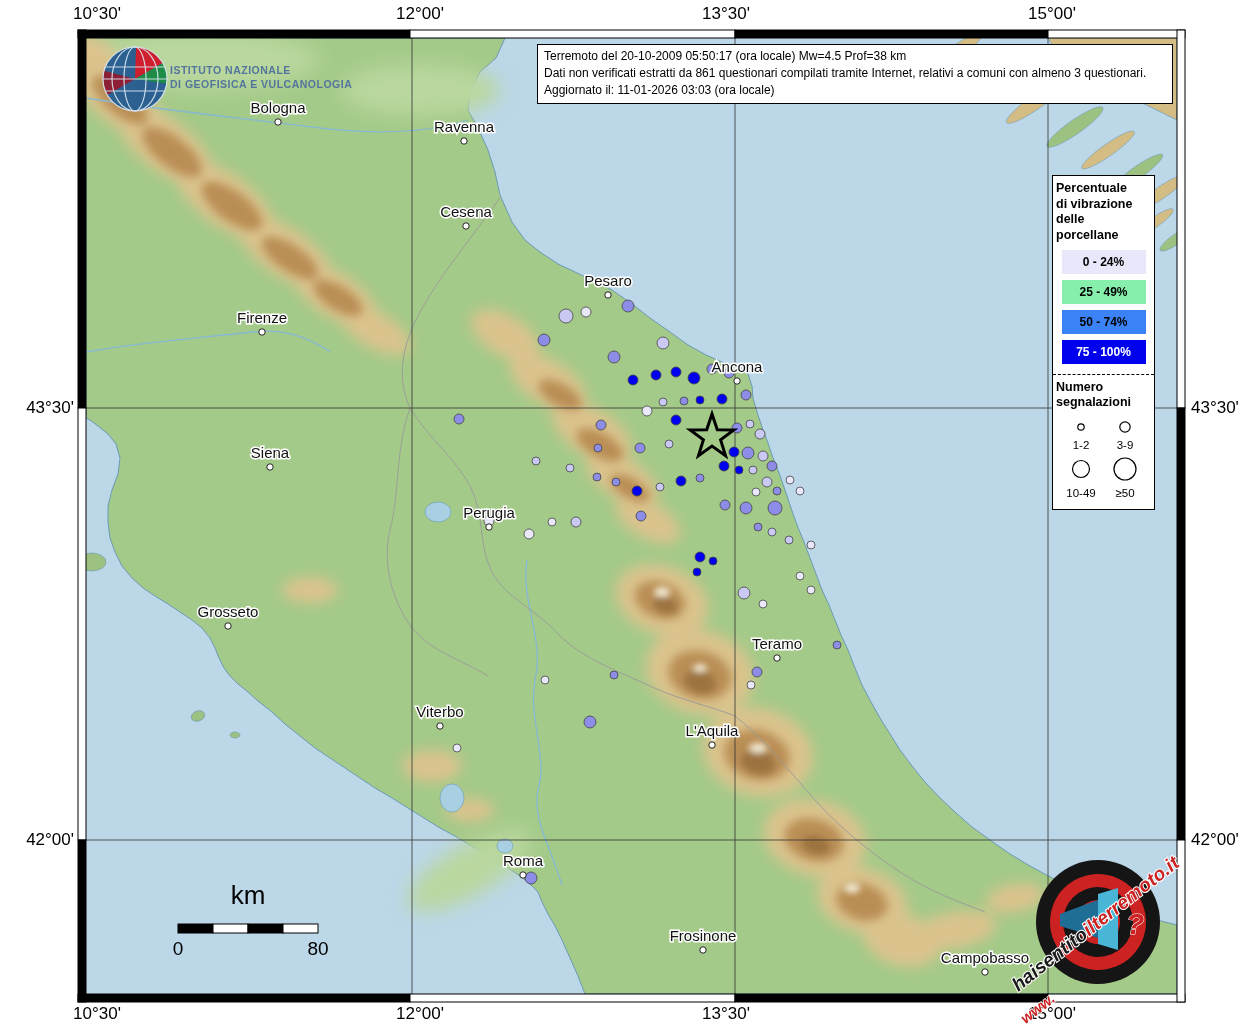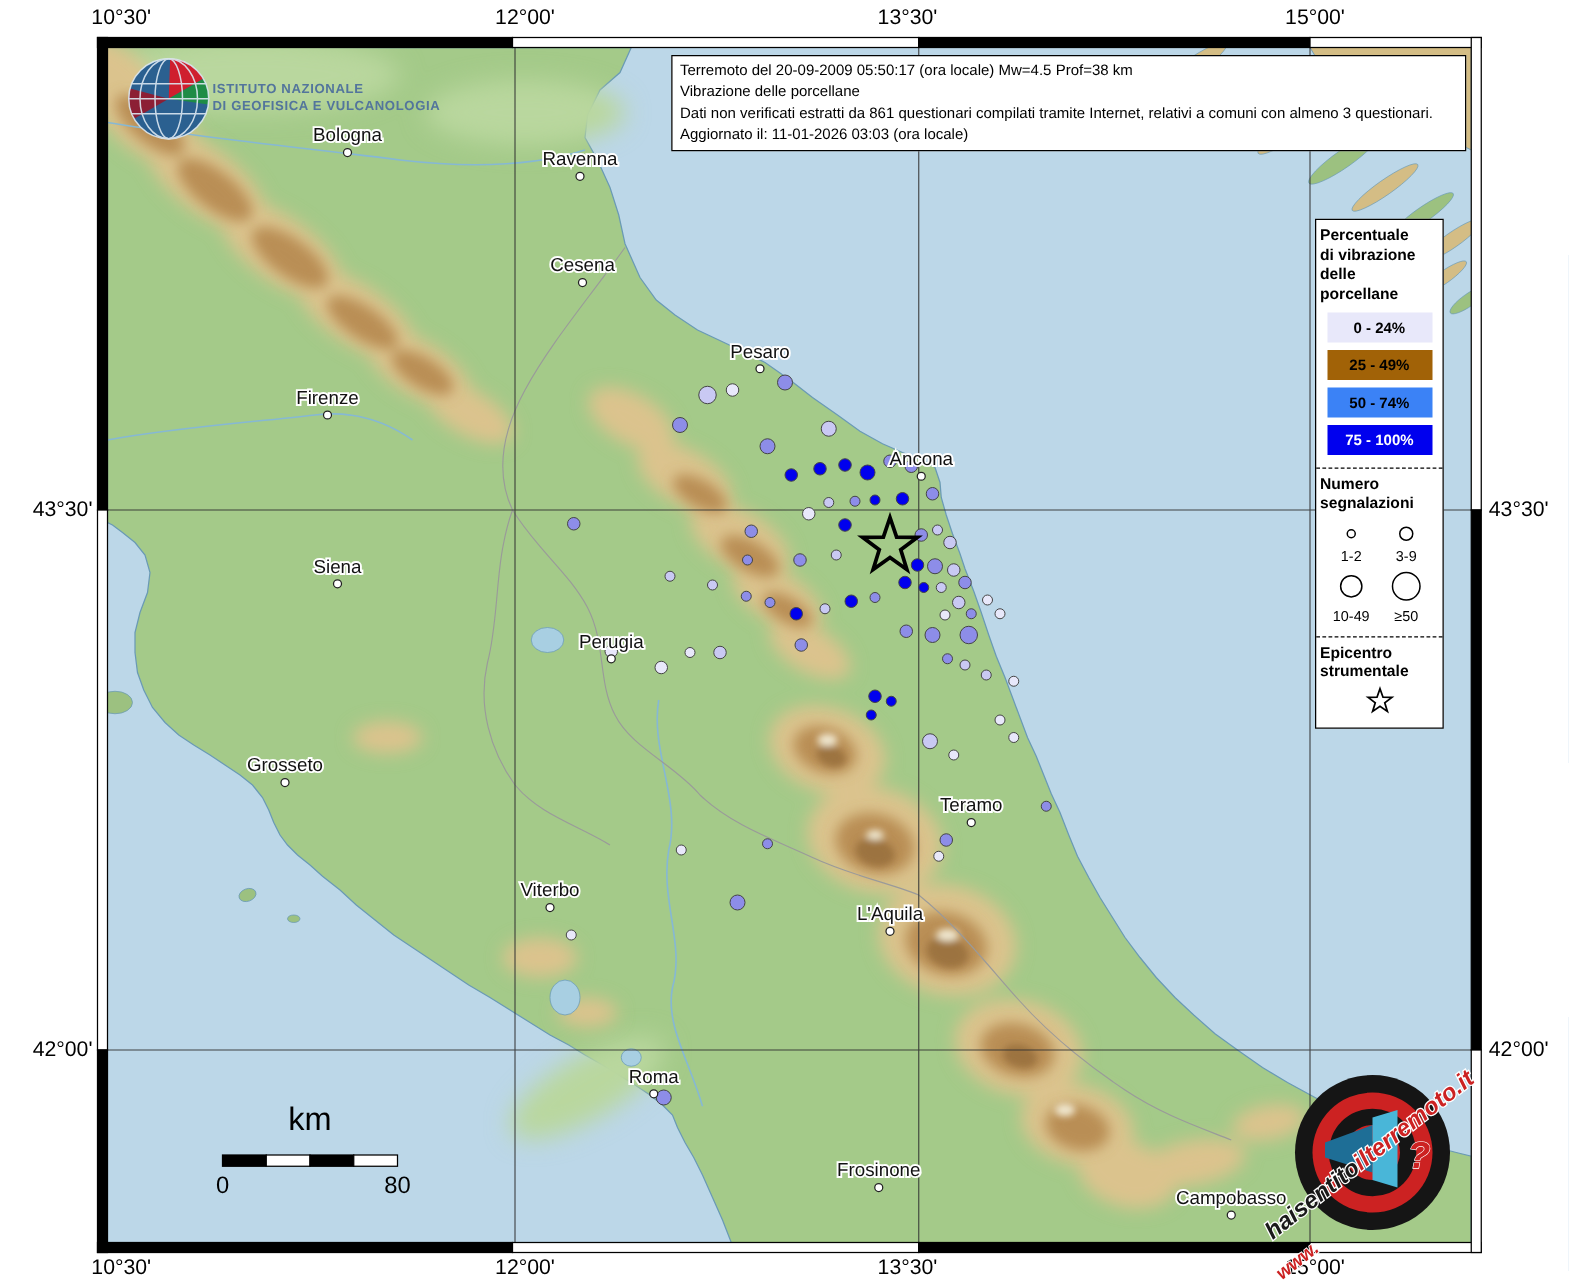--- a/index.html
+++ b/index.html
@@ -343,22 +343,21 @@
   <div class="axis-label axis-bottom" style="left:97px;top:1004px">10°30'</div>
   <div class="axis-label axis-bottom" style="left:420px;top:1004px">12°00'</div>
   <div class="axis-label axis-bottom" style="left:726px;top:1004px">13°30'</div>
   <div class="axis-label axis-bottom" style="left:1052px;top:1004px">15°00'</div>
   <div class="axis-label axis-left" style="top:408px">43°30'</div>
   <div class="axis-label axis-left" style="top:840px">42°00'</div>
   <div class="axis-label axis-right" style="top:408px">43°30'</div>
   <div class="axis-label axis-right" style="top:840px">42°00'</div>
 
   <div class="info-box">
-    <div>Terremoto del 20-09-2009 05:50:17 (ora locale) Mw=4.5 Prof=38 km</div>
-    <div>Vibrazione delle porcellane</div>
+    <div>Terremoto del 20-10-2009 05:50:17 (ora locale) Mw=4.5 Prof=38 km</div>
     <div>Dati non verificati estratti da 861 questionari compilati tramite Internet, relativi a comuni con almeno 3 questionari.</div>
     <div>Aggiornato il: 11-01-2026 03:03 (ora locale)</div>
   </div>
 
   <svg id="ingv-logo" width="280" height="90">
     <g>
       <circle cx="39" cy="37" r="32" fill="#2b6090"></circle>
       <path d="M39,37 L40.1,5 A32,32 0 0 1 66.7,21 Z" fill="#cf1f2e"></path>
       <path d="M39,37 L66.7,21 A32,32 0 0 1 70.7,41.5 Z" fill="#1e8c46"></path>
       <path d="M39,37 L11.3,53 A32,32 0 0 1 8.1,28.7 Z" fill="#8c1f35"></path>
@@ -375,43 +374,36 @@
     <text class="ingv-text" x="74" y="46">DI GEOFISICA E VULCANOLOGIA</text>
   </svg>
 
   <div class="legend">
     <div class="sec">
       <div class="ttl">Percentuale</div>
       <div class="ttl">di vibrazione</div>
       <div class="ttl">delle</div>
       <div class="ttl">porcellane</div>
       <div class="sw" style="background: rgb(232, 232, 250); color: rgb(0, 0, 0);">0 - 24%</div>
-      <div class="sw" style="background: #a16207; color: rgb(0, 0, 0);">25 - 49%</div>
+      <div class="sw" style="background: #86efac; color: rgb(0, 0, 0);">25 - 49%</div>
       <div class="sw" style="background: #3b82f6; color: rgb(0, 0, 0);">50 - 74%</div>
       <div class="sw" style="background: rgb(0, 0, 238); color: rgb(255, 255, 255);">75 - 100%</div>
     </div>
     <div class="sec">
       <div class="ttl">Numero</div>
       <div class="ttl">segnalazioni</div>
       <svg class="count-svg" width="94" height="90">
         <circle cx="24" cy="14" r="3.2" fill="#fff" stroke="#000" stroke-width="1.2"></circle>
         <circle cx="68" cy="14" r="5.2" fill="#fff" stroke="#000" stroke-width="1.2"></circle>
         <text x="24" y="36" text-anchor="middle" font-size="11.5">1-2</text>
         <text x="68" y="36" text-anchor="middle" font-size="11.5">3-9</text>
         <circle cx="24" cy="56" r="8.5" fill="#fff" stroke="#000" stroke-width="1.2"></circle>
         <circle cx="68" cy="56" r="11" fill="#fff" stroke="#000" stroke-width="1.2"></circle>
         <text x="24" y="84" text-anchor="middle" font-size="11.5">10-49</text>
         <text x="68" y="84" text-anchor="middle" font-size="11.5">≥50</text>
-      </svg>
-    </div>
-    <div class="sec">
-      <div class="ttl">Epicentro</div>
-      <div class="ttl">strumentale</div>
-      <svg class="star-svg" width="30" height="28">
-        <path id="legend-star" fill="none" stroke="#000" stroke-width="1.4" d="M15.0,3.0L17.4,9.8L24.5,9.9L18.8,14.2L20.9,21.1L15.0,17.0L9.1,21.1L11.2,14.2L5.5,9.9L12.6,9.8Z"></path>
       </svg>
     </div>
   </div>
 
   <div class="scale-km">km</div>
   <svg id="scalebar-svg" width="160" height="14">
     <rect x="8" y="2" width="35" height="9" fill="#000" stroke="#000"></rect>
     <rect x="43" y="2" width="35" height="9" fill="#fff" stroke="#000"></rect>
     <rect x="78" y="2" width="35" height="9" fill="#000" stroke="#000"></rect>
     <rect x="113" y="2" width="35" height="9" fill="#fff" stroke="#000"></rect>

